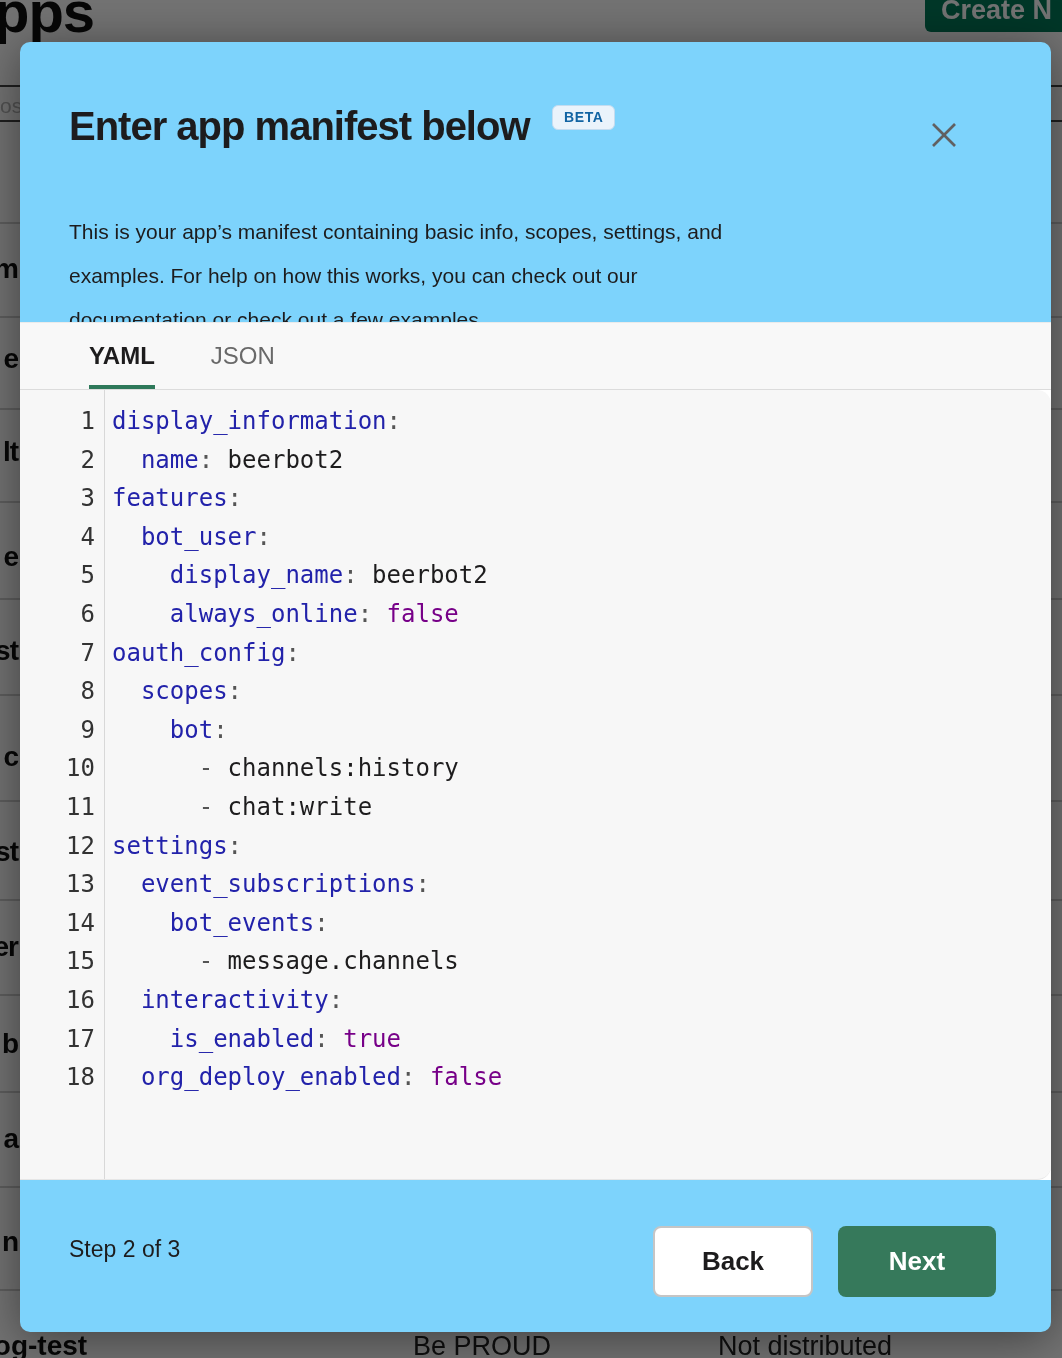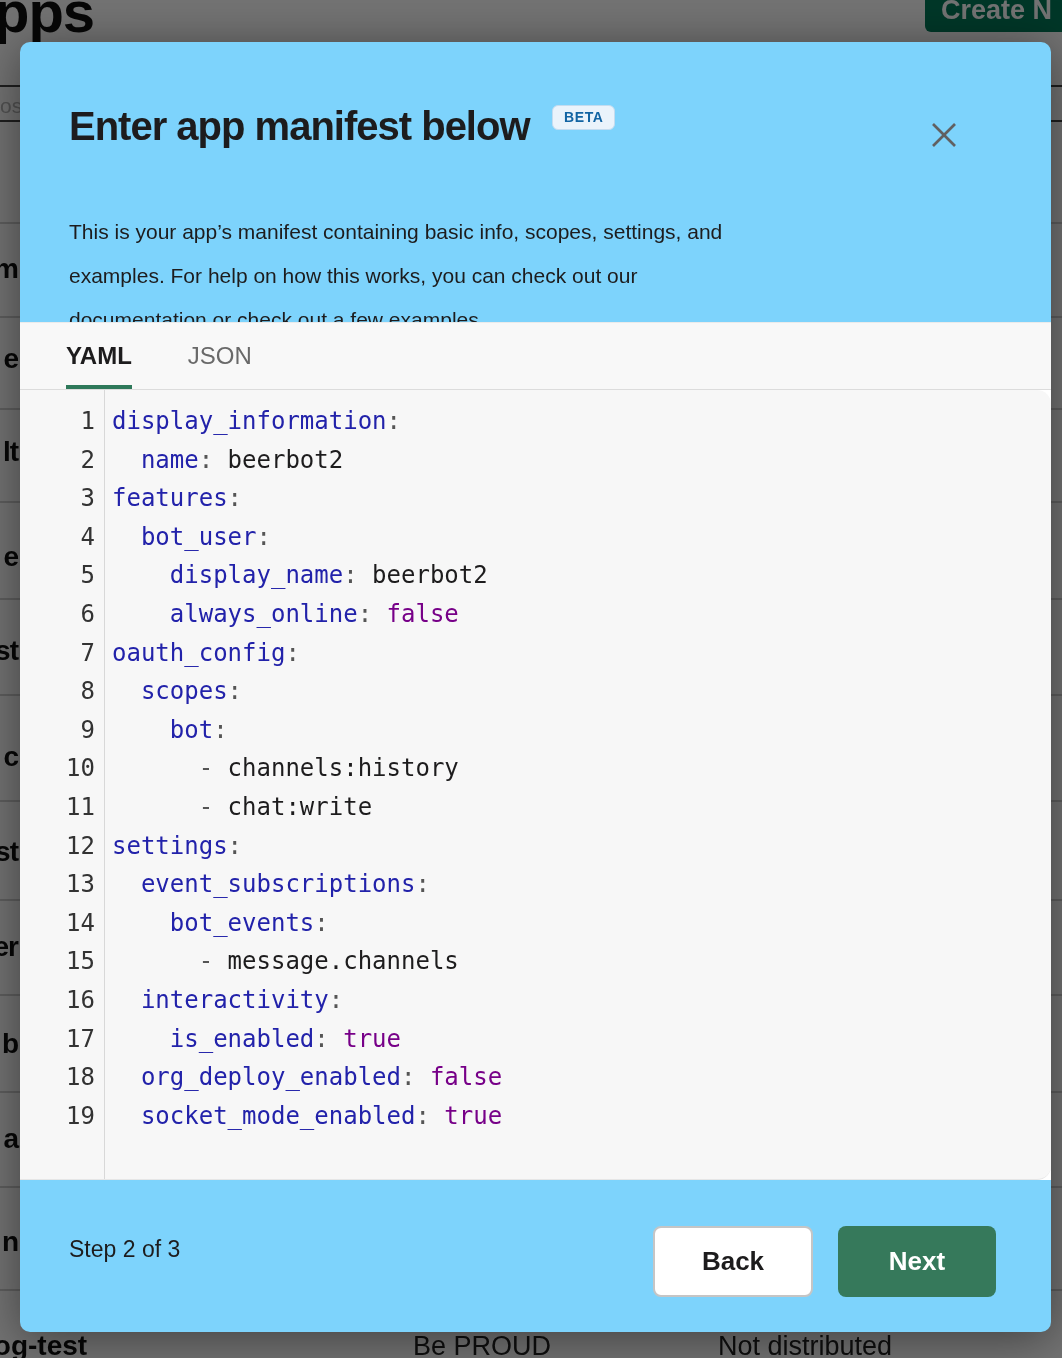--- a/index.html
+++ b/index.html
@@ -28,21 +28,21 @@
   .beta-badge{display:inline-block;vertical-align:18px;margin-left:18px;padding:3px 11px 4px;
     font-size:14px;font-weight:700;letter-spacing:0.6px;color:#1264a3;background:#eaf3fb;
     border:1px solid #c3dcf0;border-radius:6px;}
   .close-btn{position:absolute;right:36px;top:14px;width:44px;height:44px;border:none;background:transparent;
     cursor:pointer;display:flex;align-items:center;justify-content:center;padding:0;}
   .description{position:absolute;left:49px;top:138px;right:60px;font-size:21px;line-height:44px;color:#1d1c1d;margin-top:30px;}
   .description a{color:#1d1c1d;text-decoration:underline;text-underline-offset:6px;text-decoration-thickness:1.5px;cursor:pointer;}
   
   .tab-bar{position:absolute;left:0;right:0;top:280px;height:68px;background:#f8f8f8;
     border-top:1px solid #ebebeb;border-bottom:1px solid #dcdcdc;box-sizing:border-box;
-    display:flex;align-items:center;gap:56px;padding-left:46px;}
+    display:flex;align-items:center;gap:56px;padding-left:69px;}
   .tab{position:relative;height:66px;display:flex;align-items:center;font-size:24px;color:#696969;
     font-weight:500;cursor:pointer;}
   .tab.active{font-weight:700;color:#1d1c1d;}
   .tab.active::after{content:"";position:absolute;left:0;right:0;bottom:0;height:4px;background:#2e795a;}
   
   .editor{position:absolute;left:0;right:0;top:348px;height:790px;background:#ffffff;}
   .editor-bg{position:absolute;inset:0;background:#f7f7f7;border-radius:0 14px 14px 0;
     border-bottom:1px solid #e6e6e6;box-sizing:border-box;}
   .gutter-line{position:absolute;left:84px;top:0;bottom:1px;width:1px;background:#d8d8d8;}
   .code-lines{position:absolute;inset:0;padding-top:12px;font-family:"DejaVu Sans Mono","Liberation Mono",monospace;
@@ -200,24 +200,20 @@
           <span class="lc"><span class="tk-ws">  </span><span class="tk-key">interactivity</span><span class="tk-punc">:</span></span>
         </div>
         <div class="code-line">
           <span class="ln">17</span>
           <span class="lc"><span class="tk-ws">    </span><span class="tk-key">is_enabled</span><span class="tk-punc">:</span><span class="tk-ws"> </span><span class="tk-bool">true</span></span>
         </div>
         <div class="code-line">
           <span class="ln">18</span>
           <span class="lc"><span class="tk-ws">  </span><span class="tk-key">org_deploy_enabled</span><span class="tk-punc">:</span><span class="tk-ws"> </span><span class="tk-bool">false</span></span>
         </div>
-        <div class="code-line">
-          <span class="ln">19</span>
-          <span class="lc"><span class="tk-ws">  </span><span class="tk-key">socket_mode_enabled</span><span class="tk-punc">:</span><span class="tk-ws"> </span><span class="tk-bool">true</span></span>
-        </div>
       </div>
   </div>
 
   <div class="modal-footer">
     <div class="step-label">Step 2 of 3</div>
     <button class="btn btn-back">Back</button>
     <button class="btn btn-next">Next</button>
   </div>
 </div>
 

